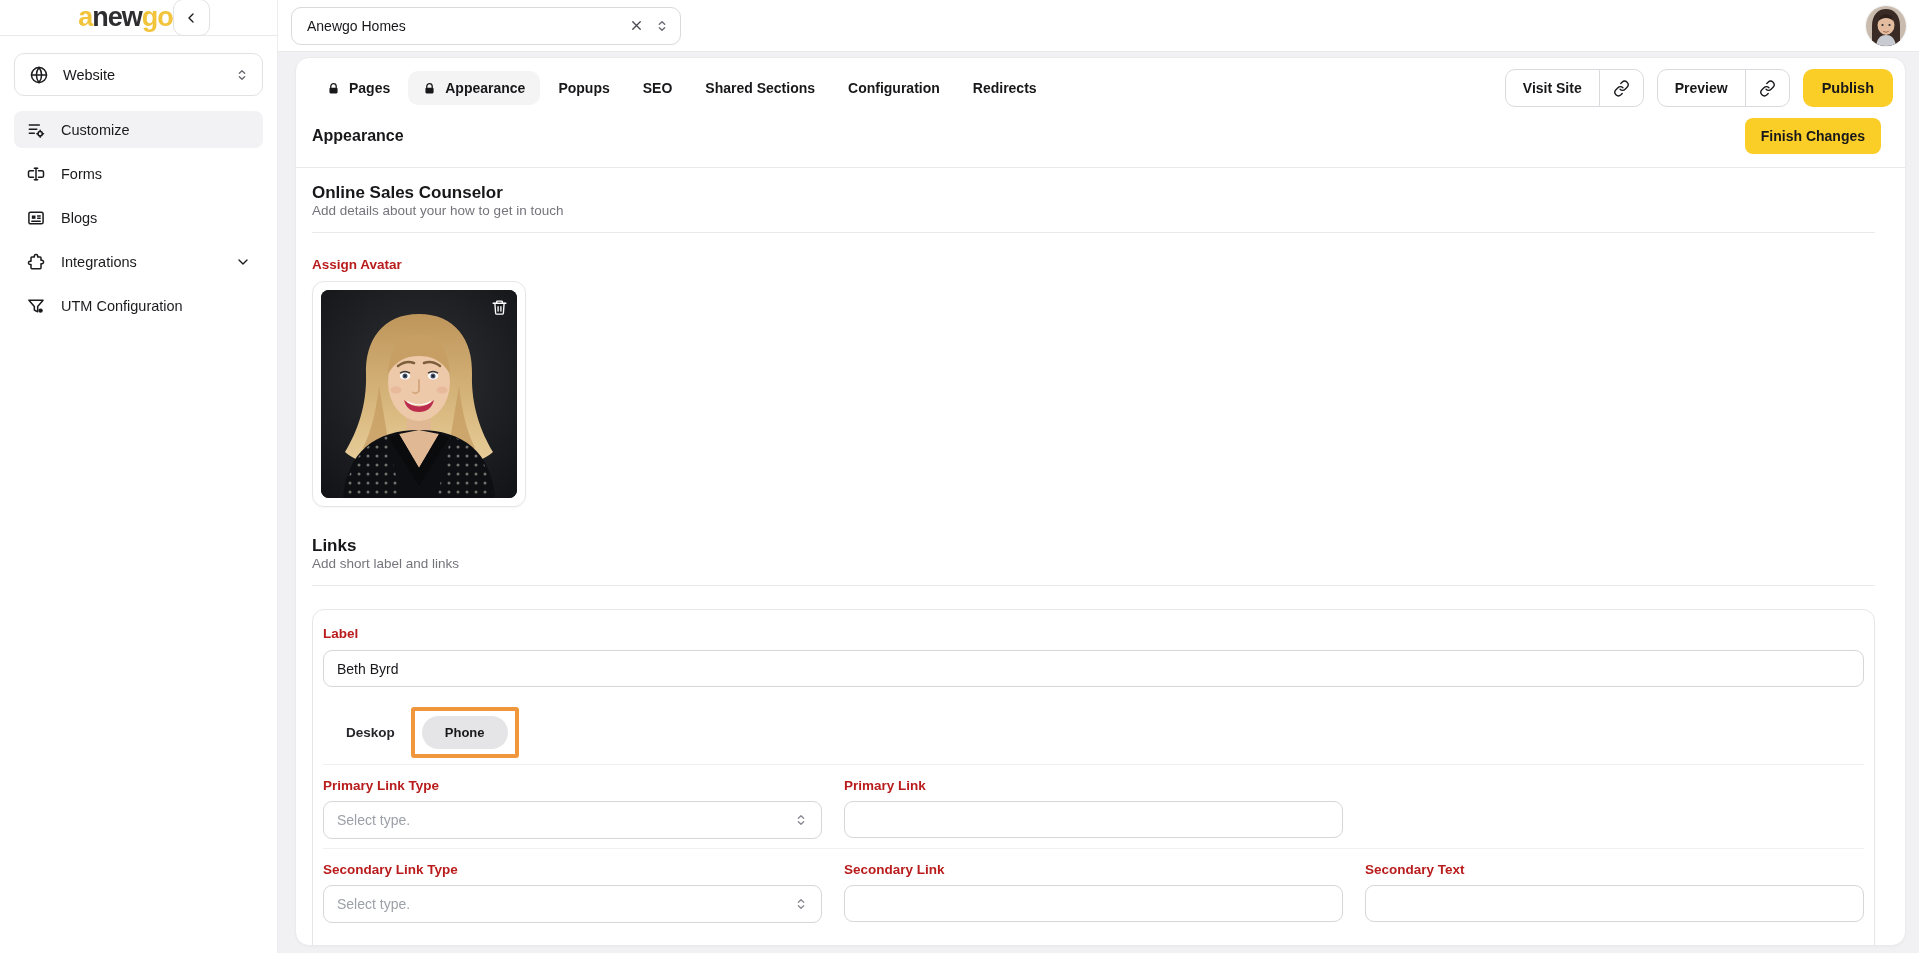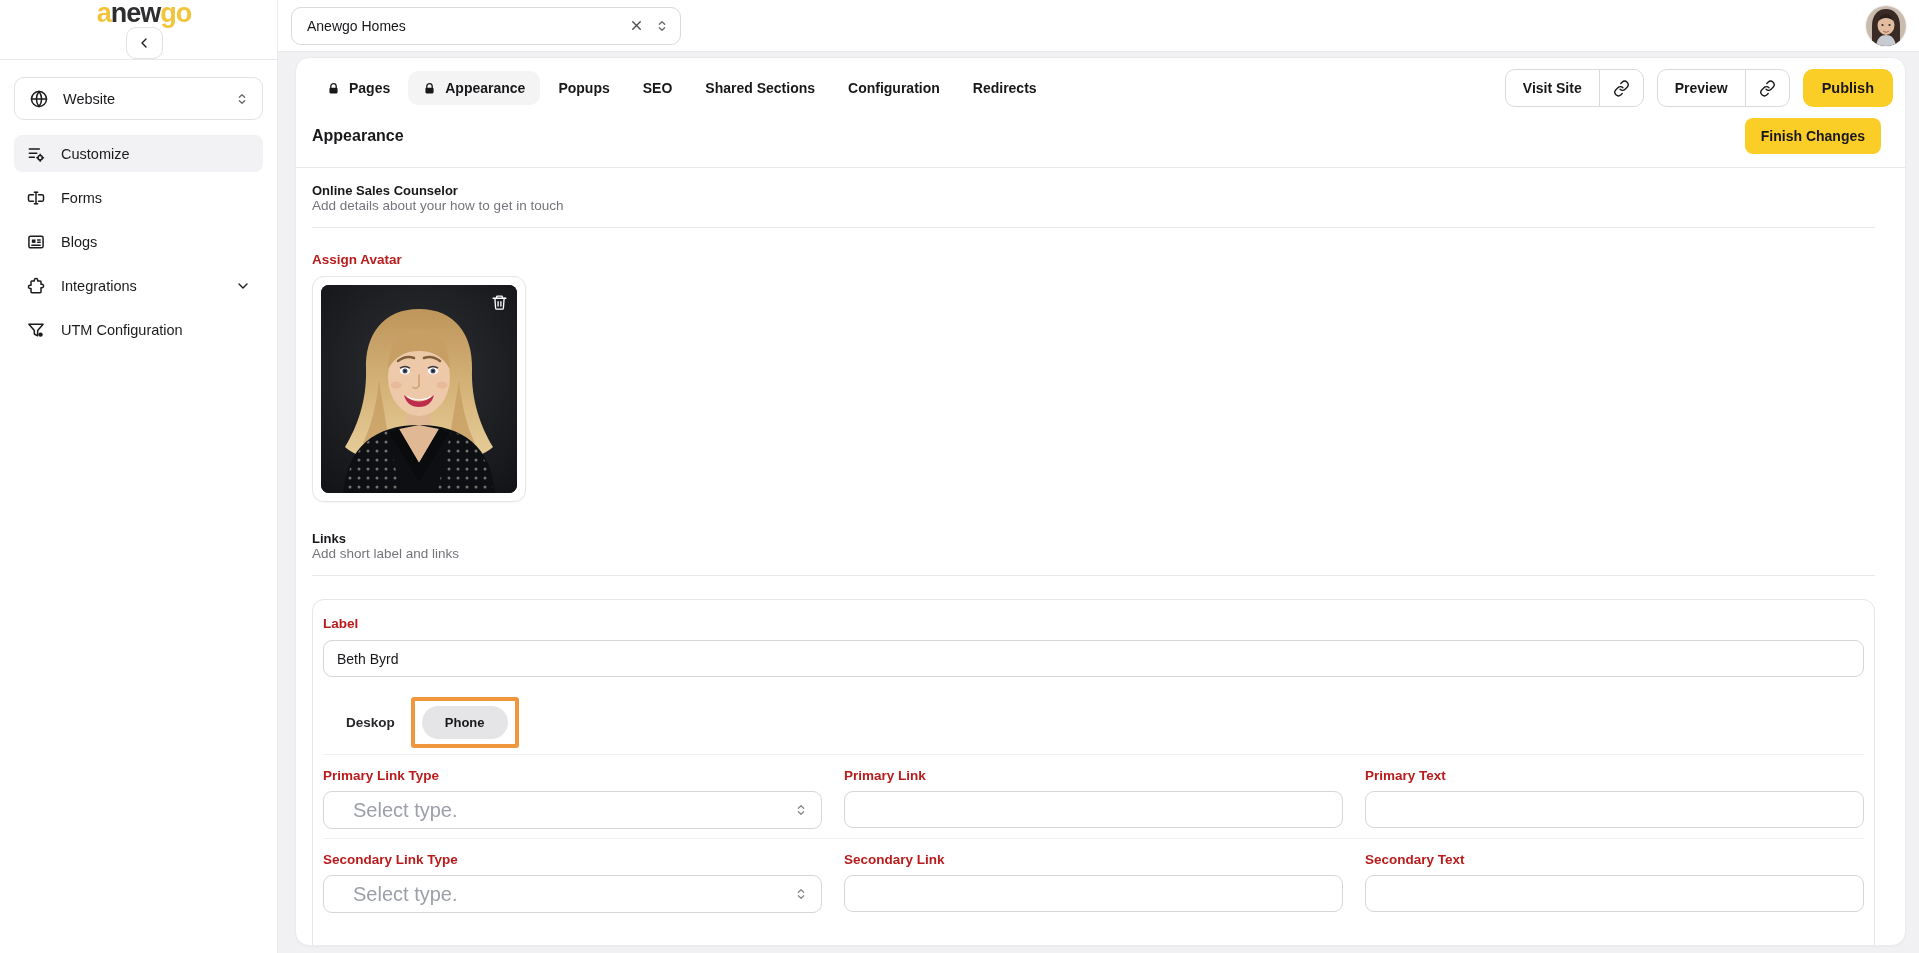--- a/index.html
+++ b/index.html
@@ -14,21 +14,21 @@
   html,body{margin:0;padding:0;}
   body{
     width:1919px;height:953px;overflow:hidden;position:relative;
     font-family:"Liberation Sans","DejaVu Sans",sans-serif;
     color:var(--ink);background:#fff;display:flex;
   }
   svg{display:block;}
 
   
   .sidebar{width:278px;min-width:278px;background:#fff;border-right:1px solid #ECECEF;display:flex;flex-direction:column;z-index:2;}
-  .sidebar-header{height:60px;display:flex;align-items:center;justify-content:center;padding:0 14px 0 25px;border-bottom:1px solid var(--line);flex-direction:column;}
+  .sidebar-header{height:36px;display:flex;align-items:center;justify-content:center;padding:0 14px 0 25px;border-bottom:1px solid var(--line);}
   .logo{font-size:27px;font-weight:700;letter-spacing:-1px;line-height:1;}
   .logo .y{color:#F2C43C;}
   .logo .d{color:#2E2E31;}
   .collapse-btn{width:37px;height:37px;border:1px solid #E2E2E6;border-radius:10px;background:#fff;display:flex;align-items:center;justify-content:center;cursor:pointer;}
   .sidebar-body{padding:17px 14px;}
   .website-select{height:43px;border:1px solid #E2E2E6;border-radius:10px;display:flex;align-items:center;gap:14px;padding:0 12px 0 14px;font-size:14.5px;cursor:pointer;background:#fff;}
   .grow{flex:1;}
   .nav{margin-top:15px;display:flex;flex-direction:column;gap:7px;}
   .nav-item{height:37px;border-radius:8px;display:flex;align-items:center;gap:15px;padding:0 12px;font-size:14.5px;color:#1B1B1E;cursor:pointer;}
   .nav-item.active{background:#F2F2F4;font-weight:500;}
@@ -51,21 +51,21 @@
   .split-btn .lbl{display:flex;align-items:center;padding:0 17px;}
   .split-btn .vdiv{width:1px;background:#D9D9DE;}
   .split-btn .icon-seg{width:43px;display:flex;align-items:center;justify-content:center;}
   .publish-btn{height:38px;padding:0 19px;border-radius:10px;background:var(--yellow);font-weight:700;font-size:14.5px;border:none;font-family:inherit;color:var(--ink);cursor:pointer;}
 
   .page-header{display:flex;align-items:center;justify-content:space-between;padding:11px 24px 13px 16px;border-bottom:1px solid var(--line);}
   .page-title{font-size:16px;font-weight:600;}
   .finish-btn{height:36px;padding:0 16px;border-radius:8px;background:var(--yellow);font-weight:600;font-size:14px;border:none;font-family:inherit;color:var(--ink);cursor:pointer;}
 
   .content{flex:1;padding:15px 30px 0 16px;overflow:hidden;}
-  .sec-title{font-size:13px;font-weight:700;color:#17171A;}
+  .sec-title{font-size:17px;font-weight:700;color:#17171A;}
   .sec-sub{font-size:13.5px;color:var(--sub);}
   .hr{height:1px;background:var(--line);margin-top:14px;}
   .field-label{font-size:13.5px;font-weight:600;color:#b91c1c;}
 
   .avatar-block{margin-top:24px;}
   .avatar-card{margin-top:9px;width:214px;height:226px;border:1px solid #E6E6E9;border-radius:12px;padding:8px;background:#fff;box-shadow:0 1px 2px rgba(0,0,0,.04);}
   .avatar-photo{position:relative;width:100%;height:100%;border-radius:8px;overflow:hidden;background:#141518;}
   .avatar-photo svg{width:100%;height:100%;}
   .trash-btn{position:absolute;top:9px;right:9px;cursor:pointer;}
 
@@ -75,21 +75,21 @@
   .text-input{margin-top:8px;width:100%;height:37px;border:1px solid var(--ctl-border);border-radius:9px;padding:0 13px;font-size:14px;color:#17171A;background:#fff;font-family:inherit;outline:none;}
   .toggle-row{margin-top:13px;height:64px;display:flex;align-items:center;gap:27px;padding-left:23px;}
   .toggle-opt{font-size:13.5px;font-weight:600;color:#26262B;cursor:pointer;}
   .phone-wrap{position:relative;display:inline-flex;}
   .pill{background:#E5E5E8;border-radius:999px;padding:9px 23px;font-size:13px;font-weight:600;cursor:pointer;}
   .annotation{position:absolute;inset:-9px -11px;border:4px solid var(--orange);border-radius:3px;pointer-events:none;}
   .fields-sep{height:1px;background:#F0F0F2;}
   .fields-grid{display:grid;grid-template-columns:1fr 1fr 1fr;gap:22px;padding:13px 0 9px;}
   .fgroup .field-label{display:block;margin-bottom:0;}
   .select-box{margin-top:8px;height:38px;border:1px solid var(--ctl-border);border-radius:9px;display:flex;align-items:center;justify-content:space-between;padding:0 12px 0 13px;background:#fff;cursor:pointer;}
-  .select-box .ph{font-size:20px;color:#9CA0A8;margin-left:16px;}
+  .select-box .ph{font-size:14px;color:#9CA0A8;}
 
   .corner-blob{position:absolute;left:-20px;bottom:-16px;width:40px;height:44px;background:#17171A;border-radius:50%;}
 </style>
 </head>
 <body>
 
 <aside class="sidebar">
   <div class="sidebar-header">
     <div class="logo">
       <span class="y">a</span><span class="d">new</span><span class="y">go</span>
@@ -382,24 +382,20 @@
                       <path d="m8 9.5 4-4 4 4"></path>
                       <path d="m8 14.5 4 4 4-4"></path>
                     </svg>
                 </span>
               </div>
             </div>
             <div class="fgroup">
               <label class="field-label">Primary Link</label>
               <input class="text-input" type="text" value="" style="">
             </div>
-            <div class="fgroup">
-              <label class="field-label">Primary Text</label>
-              <input class="text-input" type="text" value="" style="">
-            </div>
           </div>
 
           <div class="fields-sep"></div>
 
           <div class="fields-grid">
             <div class="fgroup">
               <label class="field-label">Secondary Link Type</label>
               <div class="select-box">
                 <span class="ph">Select type.</span>
                 <span>

